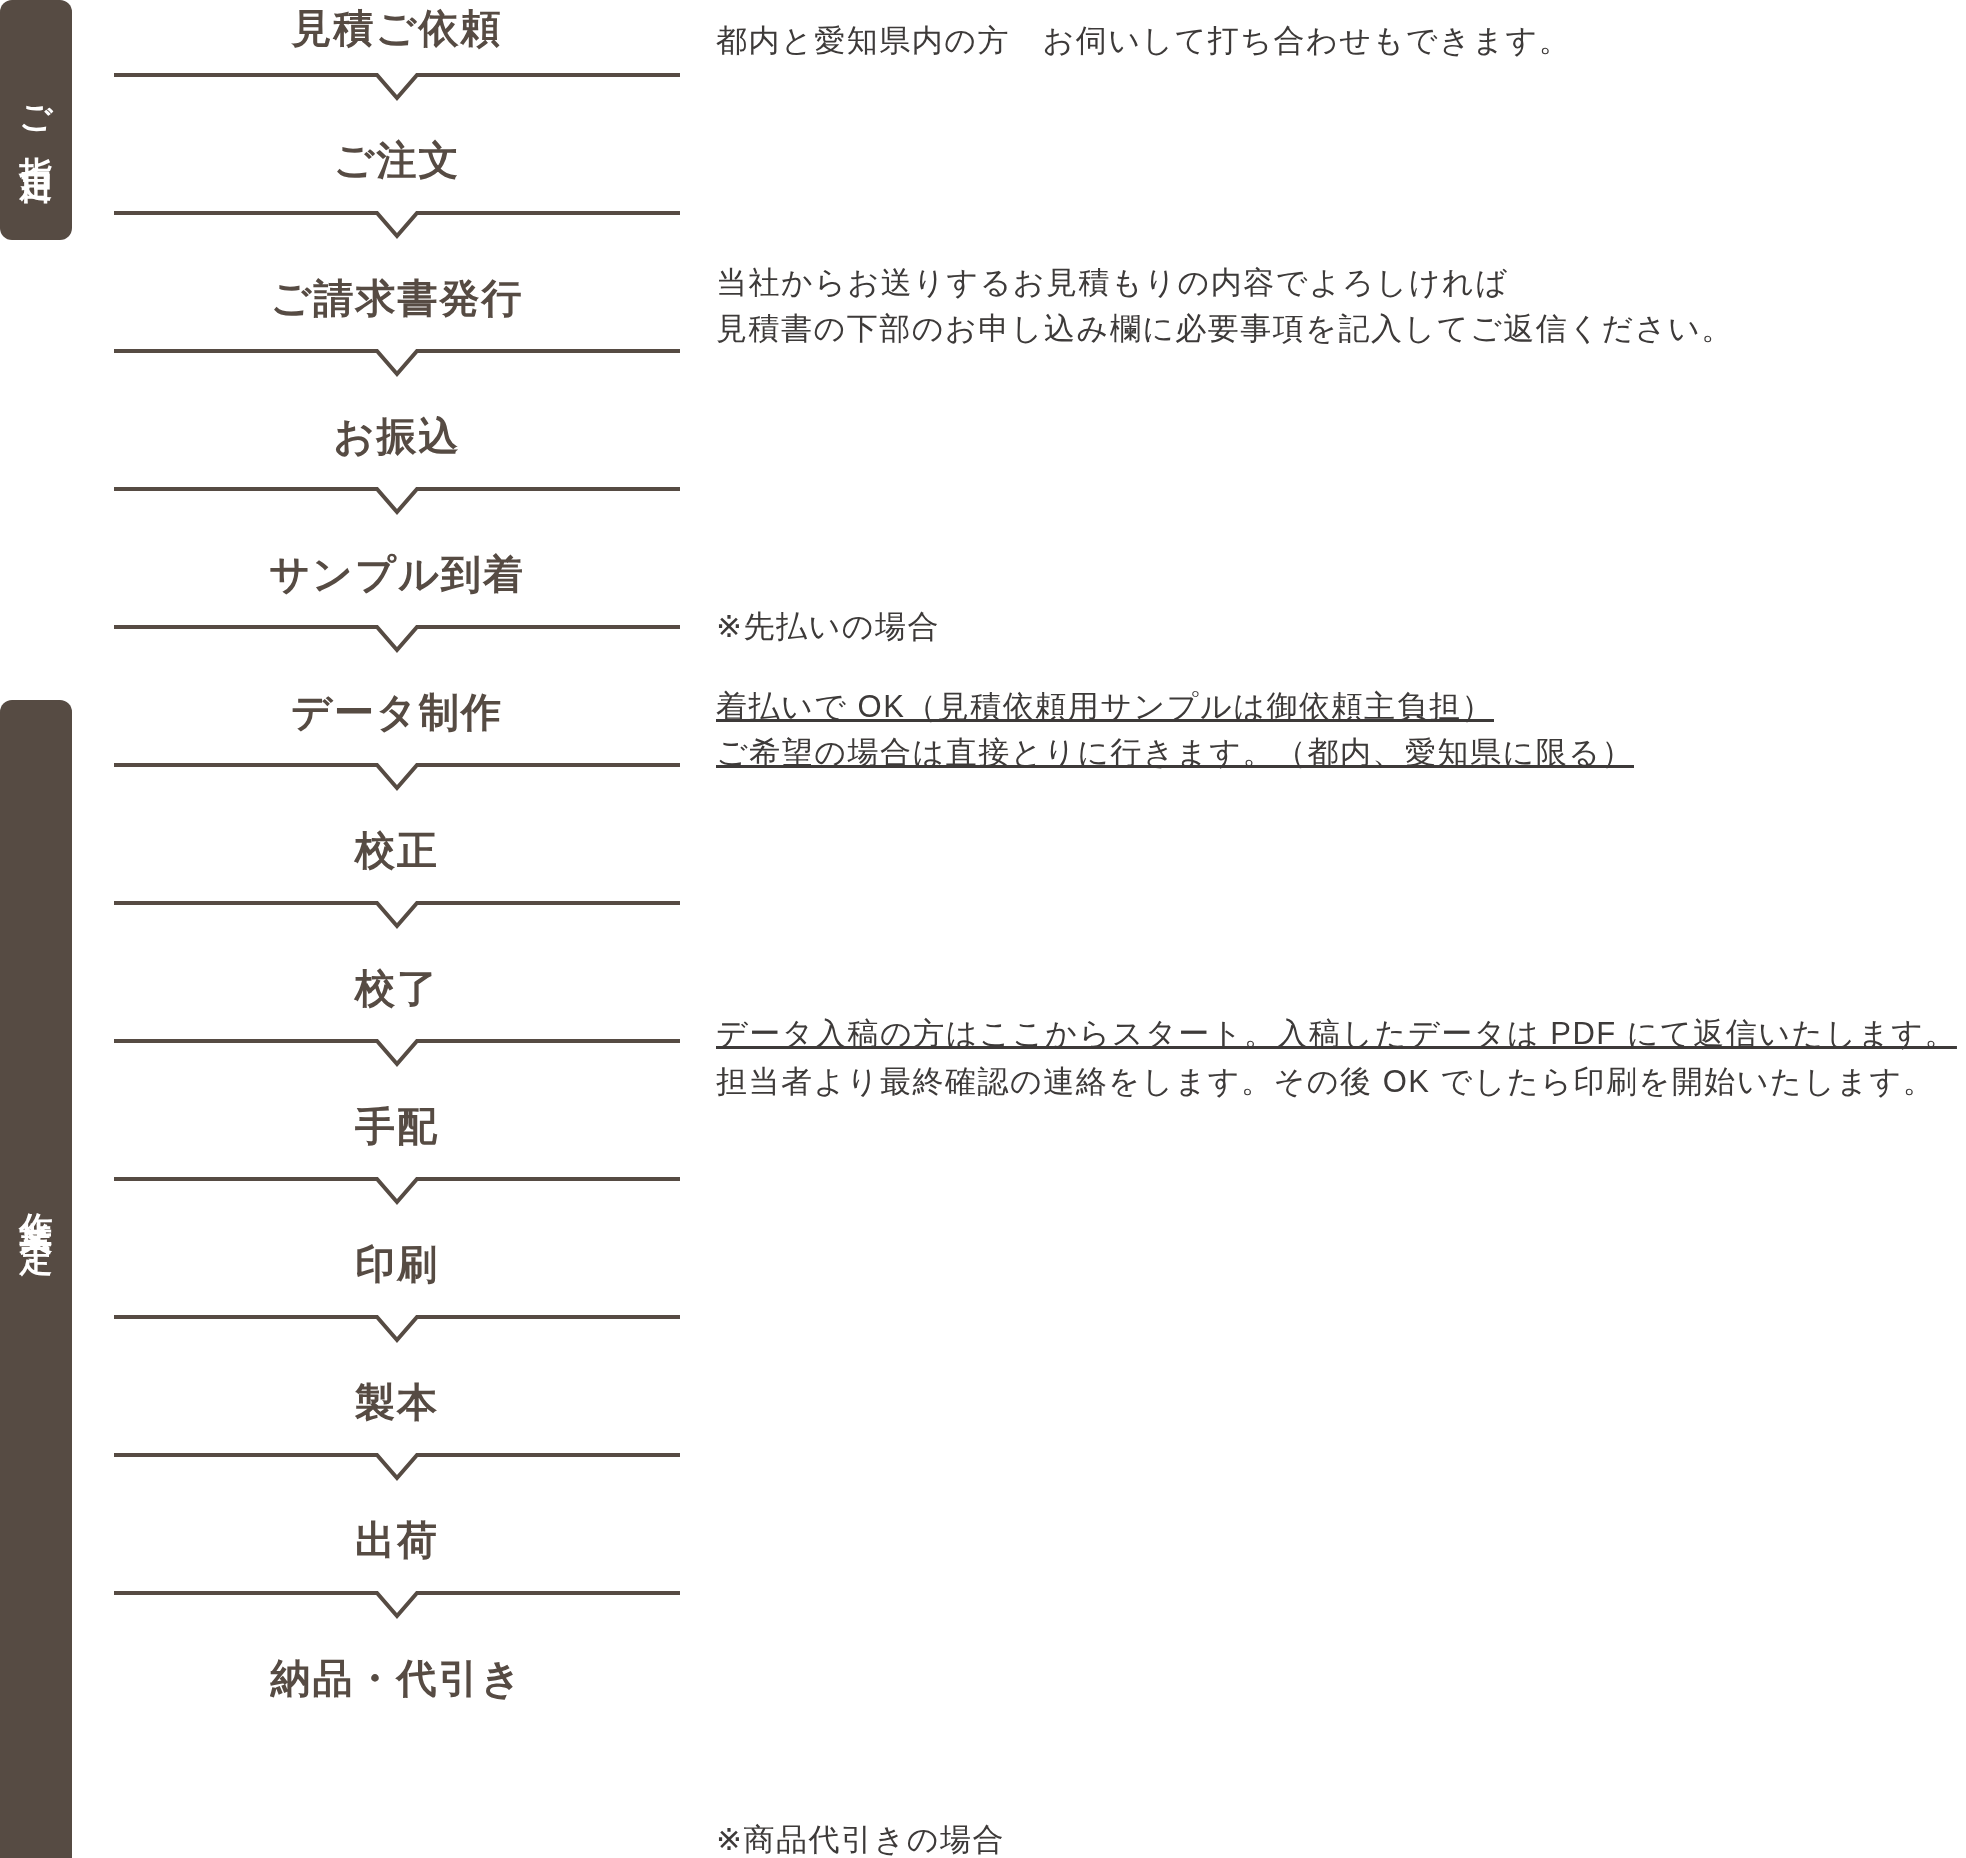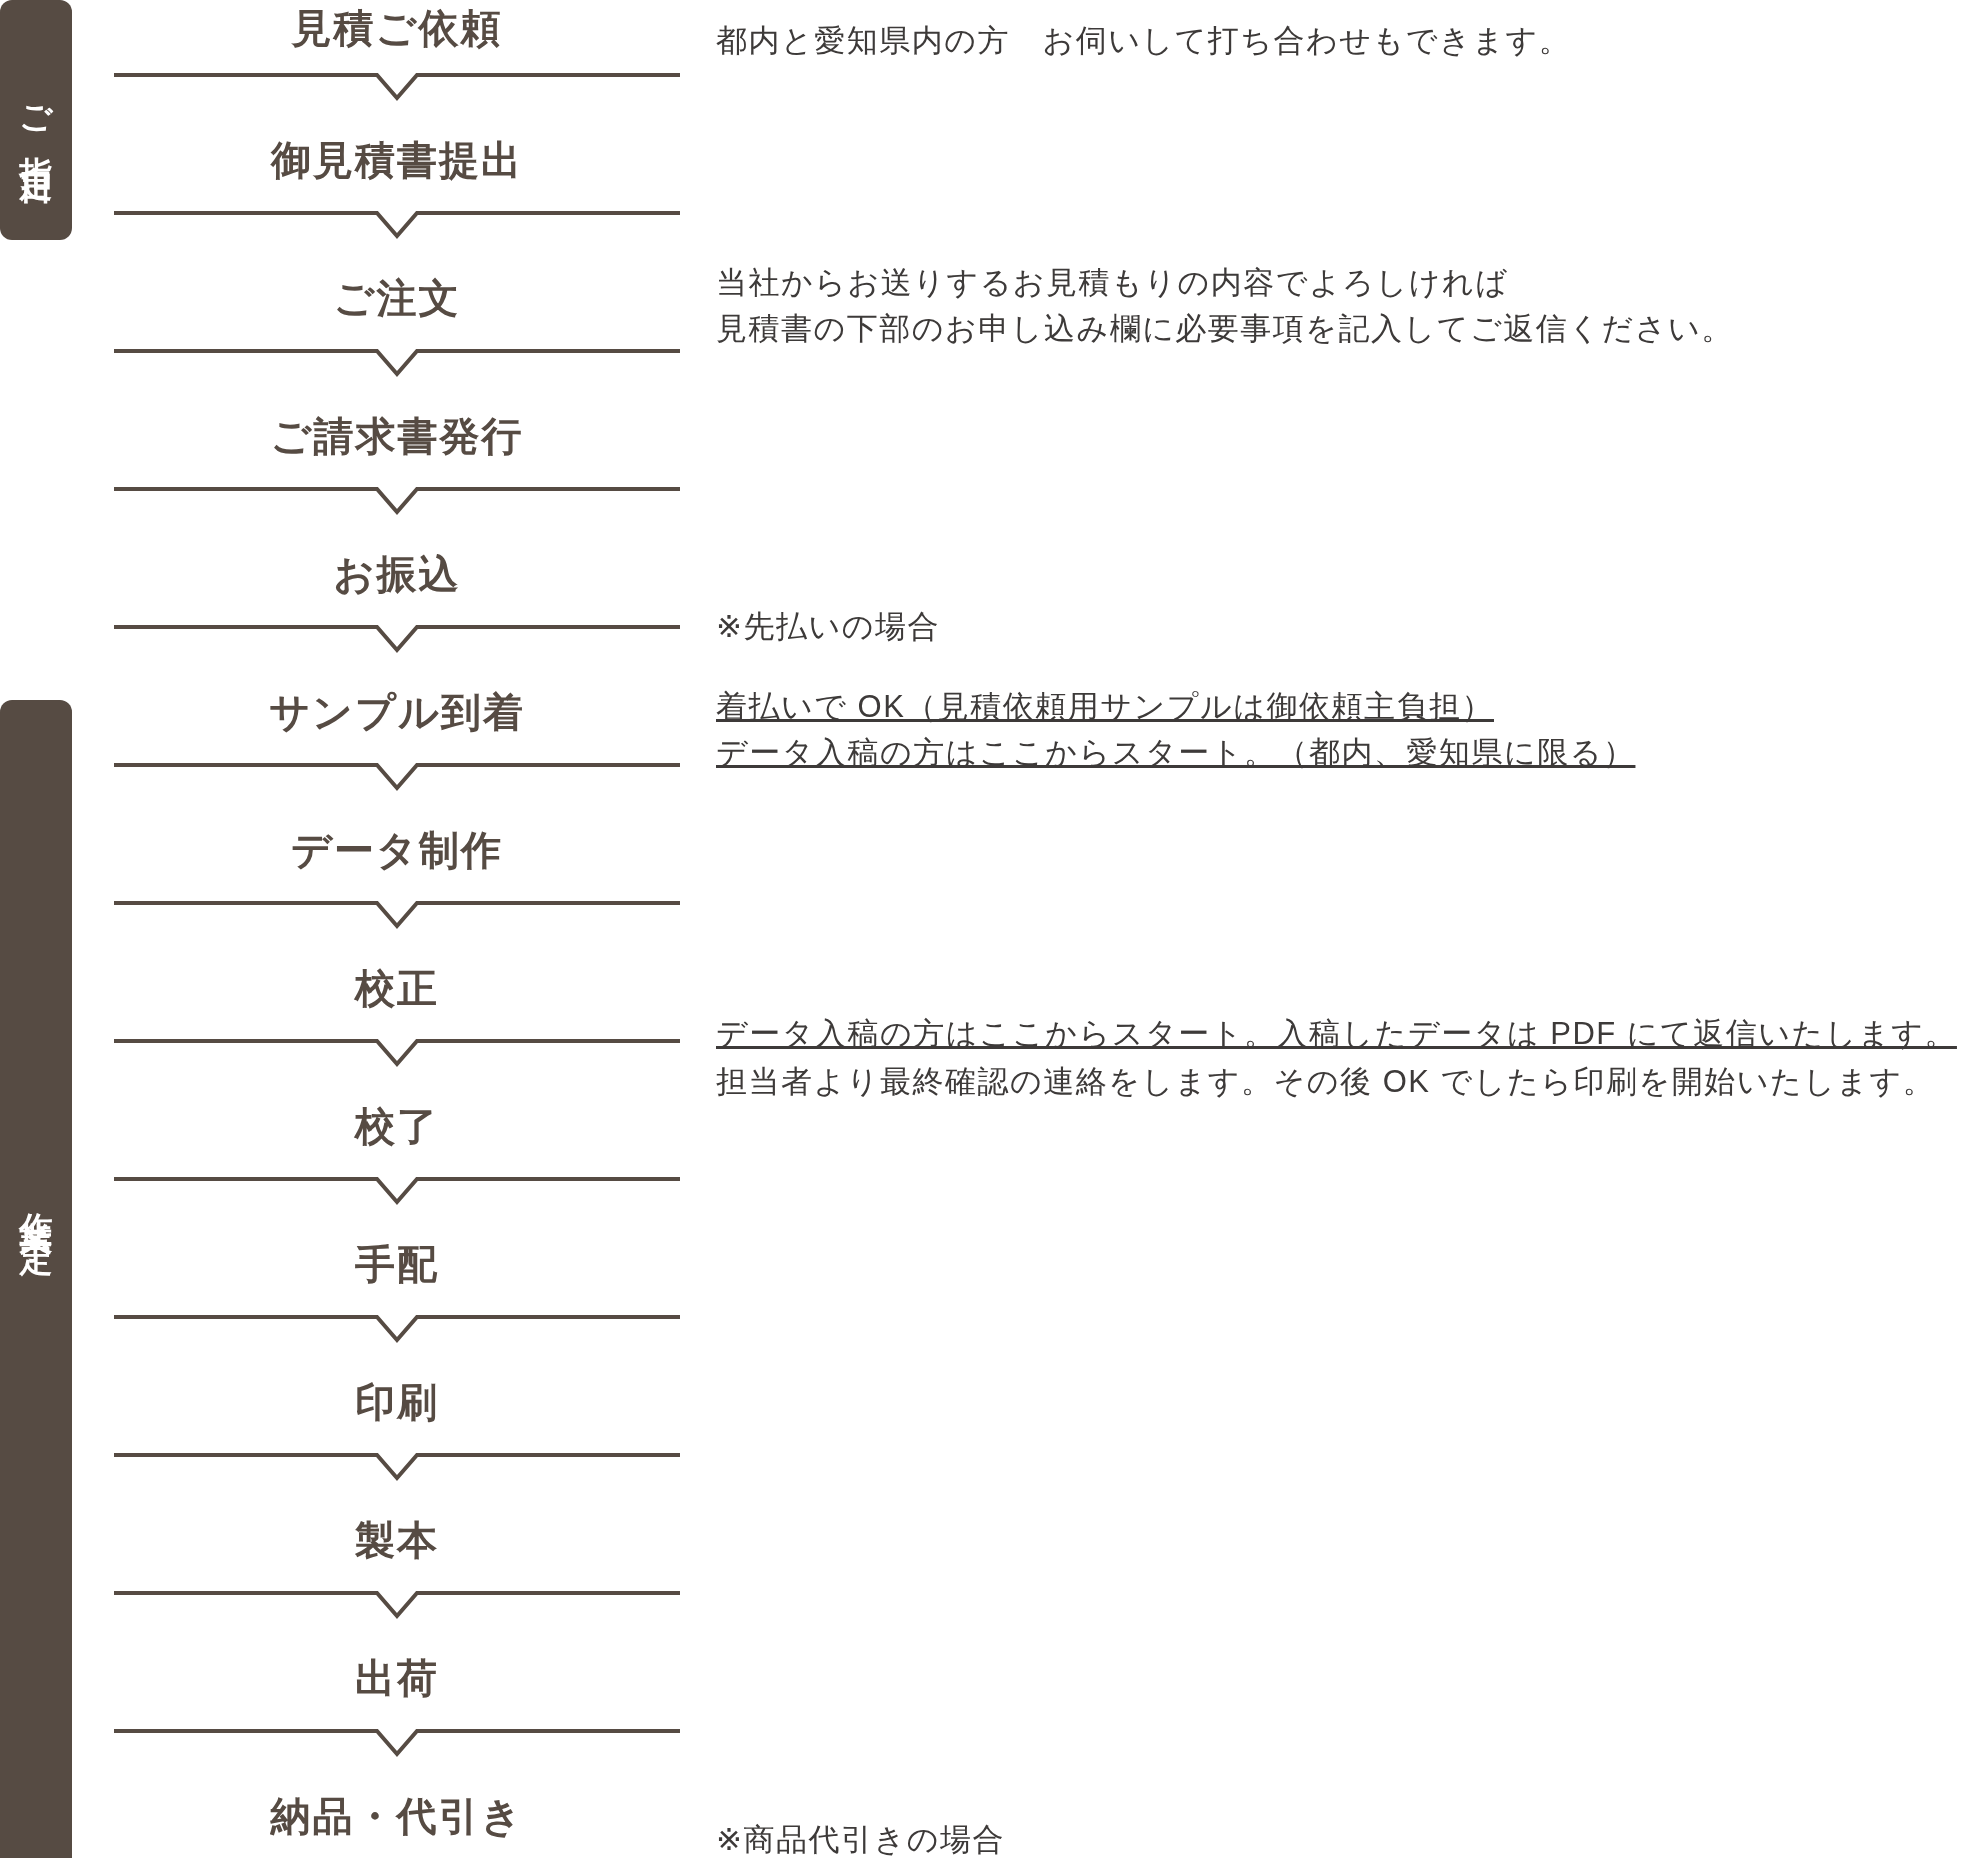--- a/index.html
+++ b/index.html
@@ -68,28 +68,20 @@
   </div>
 
   <div id="flow-column">
 
     <div class="flow-step first">
       <div class="label-row">
           <span class="step-label">見積ご依頼</span>
         </div>
     </div>
 
-    <div class="flow-step">
-      <svg class="divider" viewBox="0 0 566 30">
-          <path d="M0 2 H263 L283 25 L303 2 H566"></path>
-        </svg>
-      <div class="label-row">
-          <span class="step-label">御見積書提出</span>
-        </div>
-    </div>
 
     <div class="flow-step">
       <svg class="divider" viewBox="0 0 566 30">
           <path d="M0 2 H263 L283 25 L303 2 H566"></path>
         </svg>
       <div class="label-row">
           <span class="step-label">ご注文</span>
         </div>
     </div>
 
@@ -199,21 +191,21 @@
   </div>
   <div class="annotation" id="annotation-1">
     <span class="annotation-line">当社からお送りするお見積もりの内容でよろしければ</span>
     <span class="annotation-line">見積書の下部のお申し込み欄に必要事項を記入してご返信ください。</span>
   </div>
   <div class="annotation" id="annotation-2">
     <span class="annotation-line">※先払いの場合</span>
   </div>
   <div class="annotation" id="annotation-3">
     <span class="annotation-line">着払いで OK（見積依頼用サンプルは御依頼主負担）</span>
-    <span class="annotation-line">データ入稿の方はここからスタート。（都内、愛知県に限る）</span>
+    <span class="annotation-line">ご希望の場合は直接とりに行きます。（都内、愛知県に限る）</span>
   </div>
   <div class="annotation" id="annotation-4">
     <span class="annotation-line">データ入稿の方はここからスタート。入稿したデータは PDF にて返信いたします。</span>
   </div>
   <div class="annotation" id="annotation-5">
     <span class="annotation-line">担当者より最終確認の連絡をします。その後 OK でしたら印刷を開始いたします。</span>
   </div>
   <div class="annotation" id="annotation-6">
     <span class="annotation-line">※商品代引きの場合</span>
   </div>

